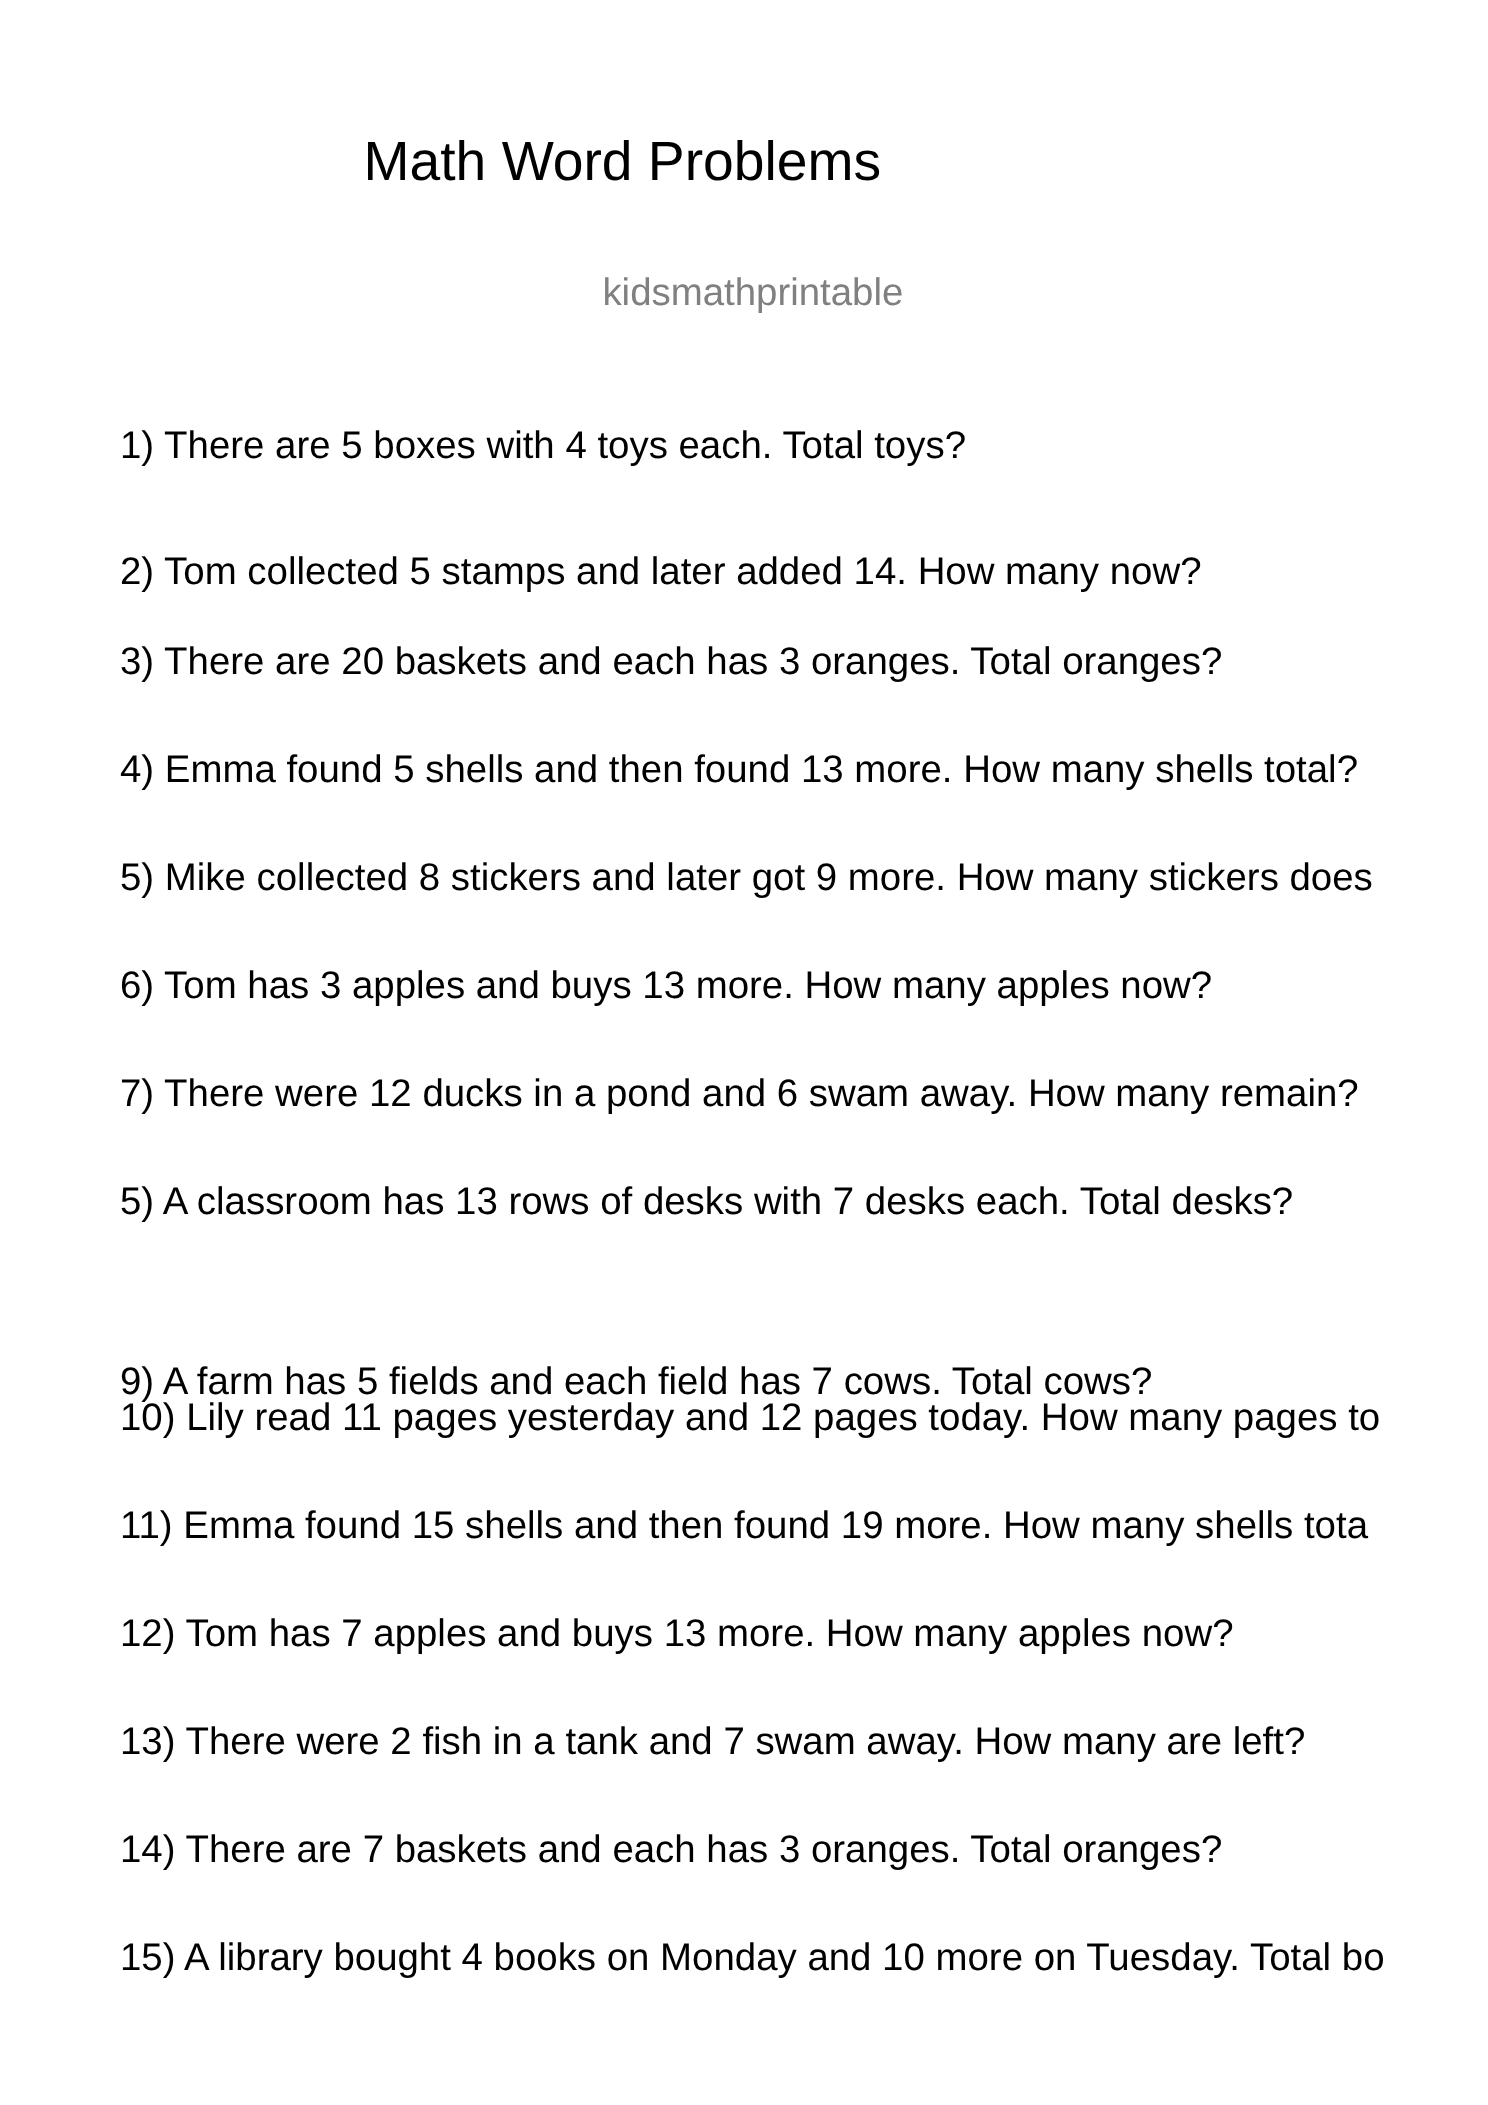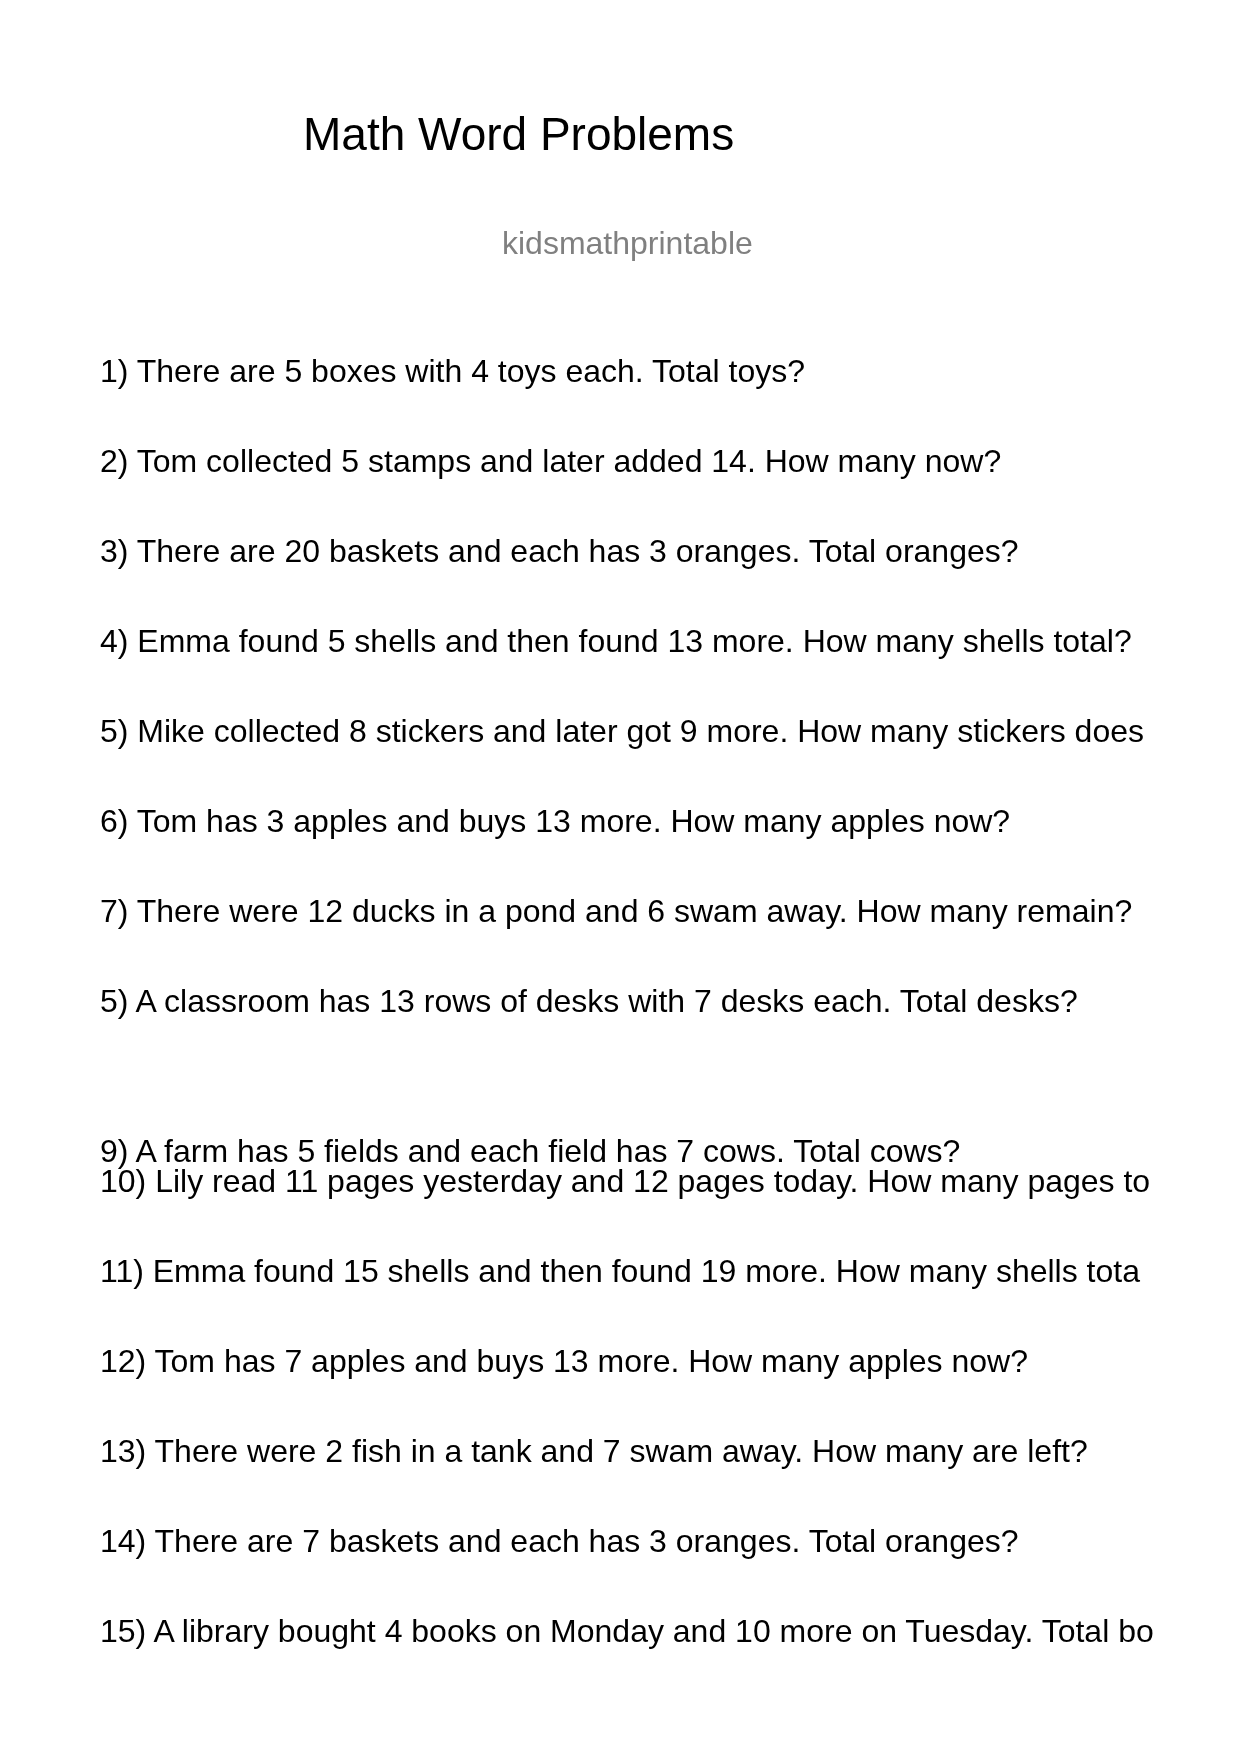--- a/index.html
+++ b/index.html
@@ -65,21 +65,21 @@
   </style>
 </head>
 <body>
 
 <div class="page">
   <h1 class="title">Math Word Problems</h1>
   <div class="subtitle">kidsmathprintable</div>
 
   <ol class="problems">
     <li class="problem" style="top:355px">1) There are 5 boxes with 4 toys each. Total toys?</li>
-    <li class="problem" style="top:445px">2) Tom collected 5 stamps and later added 14. How many now?</li>
+    <li class="problem" style="top:460px">2) Tom collected 5 stamps and later added 14. How many now?</li>
     <li class="problem" style="top:535px">3) There are 20 baskets and each has 3 oranges. Total oranges?</li>
     <li class="problem" style="top:625px">4) Emma found 5 shells and then found 13 more. How many shells total?</li>
     <li class="problem" style="top:715px">5) Mike collected 8 stickers and later got 9 more. How many stickers does</li>
     <li class="problem" style="top:805px">6) Tom has 3 apples and buys 13 more. How many apples now?</li>
     <li class="problem" style="top:895px">7) There were 12 ducks in a pond and 6 swam away. How many remain?</li>
     <li class="problem" style="top:985px">5) A classroom has 13 rows of desks with 7 desks each. Total desks?</li>
     <li class="problem" style="top:1135px">9) A farm has 5 fields and each field has 7 cows. Total cows?</li>
     <li class="problem" style="top:1165px">10) Lily read 11 pages yesterday and 12 pages today. How many pages to</li>
     <li class="problem" style="top:1255px">11) Emma found 15 shells and then found 19 more. How many shells tota</li>
     <li class="problem" style="top:1345px">12) Tom has 7 apples and buys 13 more. How many apples now?</li>

